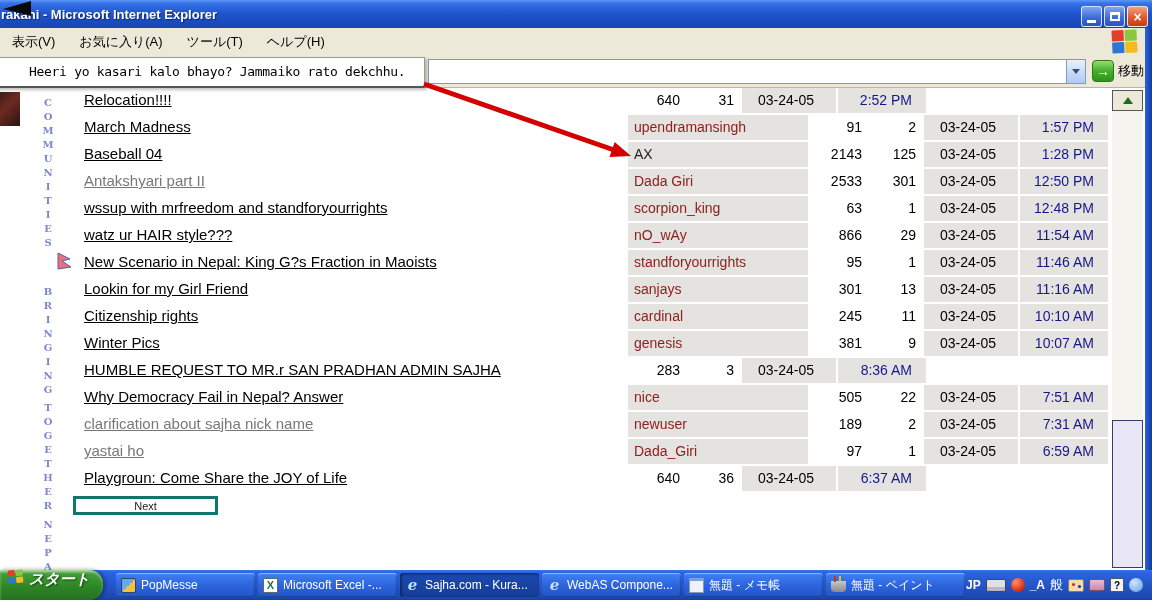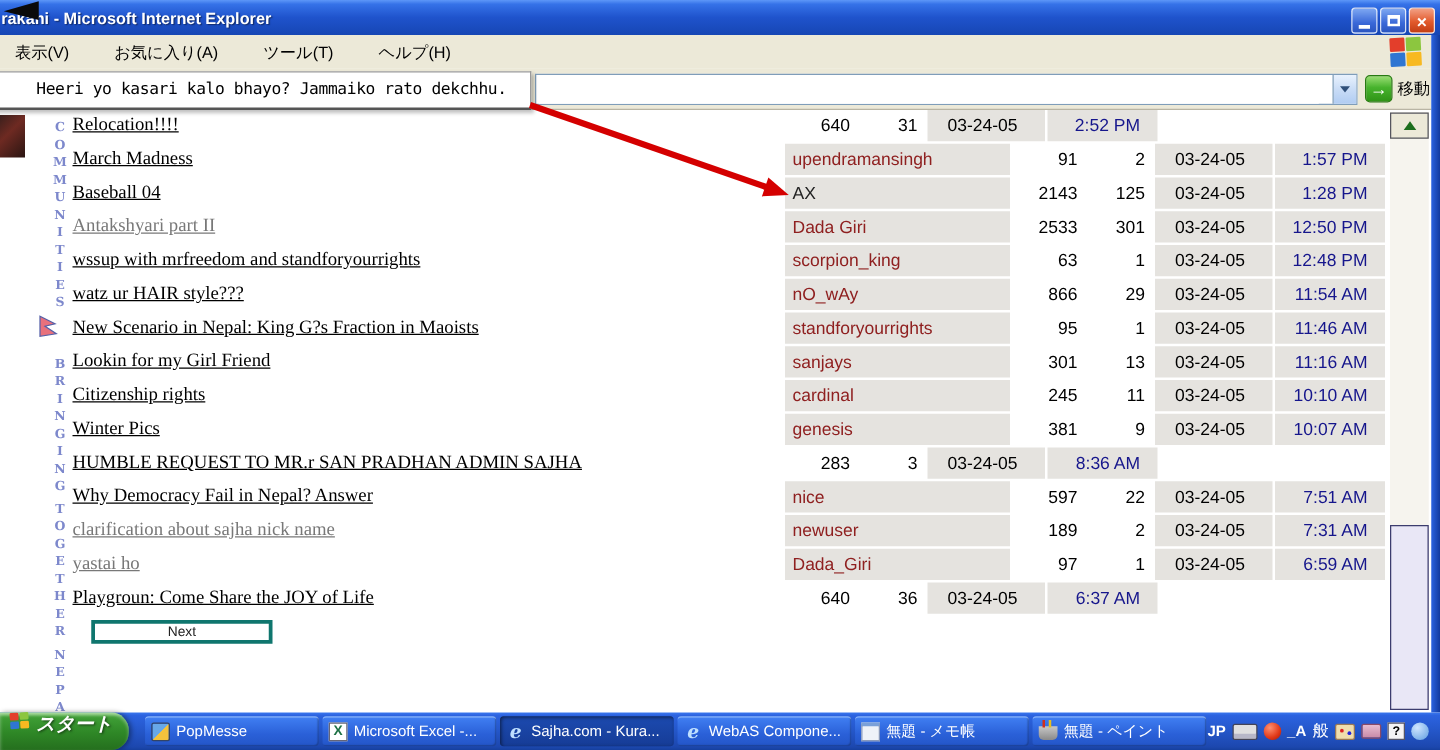--- a/index.html
+++ b/index.html
@@ -16,21 +16,21 @@
     box-sizing:border-box;display:flex;align-items:center;justify-content:center;}
   .wbtn.min,.wbtn.max{background:linear-gradient(180deg,#7da7f2,#3a68d8 60%,#2a55c0);}
   .wbtn.close{background:linear-gradient(180deg,#f2a084,#e25a2c 55%,#c23d14);
     color:#fff;font-weight:bold;font-size:14px;line-height:1;}
   .glyph-min{width:9px;height:3px;background:#fff;margin-top:10px;}
   .glyph-max{width:10px;height:9px;border:2px solid #fff;border-top-width:3px;box-sizing:border-box;}
   .black-arrow{position:absolute;left:0;top:0;z-index:30;}
 
   
   .menubar{position:absolute;left:0;top:28px;width:1145px;height:27px;background:#ece9d8;}
-  .menu-items{display:flex;gap:36px;padding-left:12px;height:27px;align-items:center;
+  .menu-items{display:flex;gap:24px;padding-left:12px;height:27px;align-items:center;
     font-size:13px;color:#000;}
   .menu-item{white-space:nowrap;}
   .win-logo{position:absolute;left:1112px;top:2px;display:grid;
     grid-template-columns:12px 12px;grid-template-rows:11px 11px;gap:1px;transform:rotate(-3deg);}
   .win-logo i,.start-flag i{display:block;border-radius:1px;}
   .q1{background:#e33e2b;}.q2{background:#8cc63f;}.q3{background:#2f76d2;}.q4{background:#f7b921;}
 
   
   .toolbar{position:absolute;left:0;top:55px;width:1145px;height:33px;background:#ece9d8;
     border-bottom:1px solid #b9b5a4;box-sizing:border-box;}
@@ -54,21 +54,21 @@
     background:linear-gradient(135deg,#3a1f1c 0%,#6e2a22 40%,#2a1512 100%);}
 
   .motto-word{position:absolute;left:38px;width:20px;text-align:center;}
   .motto .motto-word:nth-of-type(1){top:8px;}
   .motto .motto-word:nth-of-type(2){top:197px;}
   .motto .motto-word:nth-of-type(3){top:313px;}
   .motto .motto-word:nth-of-type(4){top:430px;}
   .motto-letter{display:block;font-size:10px;line-height:14px;font-weight:bold;color:#7d88cc;
     font-family:"DejaVu Serif",serif;}
 
-  .threads{position:absolute;left:58px;top:-2px;width:575px;font-family:Liberation Serif, serif;}
+  .threads{position:absolute;left:84px;top:-2px;width:575px;}
   .thread-item{height:27px;line-height:27px;position:relative;white-space:nowrap;}
   .thread-link{color:#000;text-decoration:underline;font-size:15px;cursor:pointer;}
   .thread-link.visited{color:#787878;}
   .flag-wrap{position:absolute;left:-29px;top:4px;width:20px;height:20px;}
   .next-btn{position:absolute;left:73px;top:408px;width:145px;height:19px;background:#fff;
     border:3px solid #0f766e;font-size:11px;color:#222;padding:0;
     font-family:"Liberation Sans",sans-serif;}
 
   
   .posts{position:absolute;left:628px;top:0;}
@@ -421,21 +421,21 @@
 
         <div class="prow">
           <div class="cell c-views">283</div>
           <div class="cell c-replies">3</div>
           <div class="cell c-date">03-24-05</div>
           <div class="cell c-time">8:36 AM</div>
         </div>
 
         <div class="prow">
           <div class="cell c-user">nice</div>
-          <div class="cell c-views">597</div>
+          <div class="cell c-views">505</div>
           <div class="cell c-replies">22</div>
           <div class="cell c-date">03-24-05</div>
           <div class="cell c-time">7:51 AM</div>
         </div>
 
         <div class="prow">
           <div class="cell c-user">newuser</div>
           <div class="cell c-views">189</div>
           <div class="cell c-replies">2</div>
           <div class="cell c-date">03-24-05</div>

